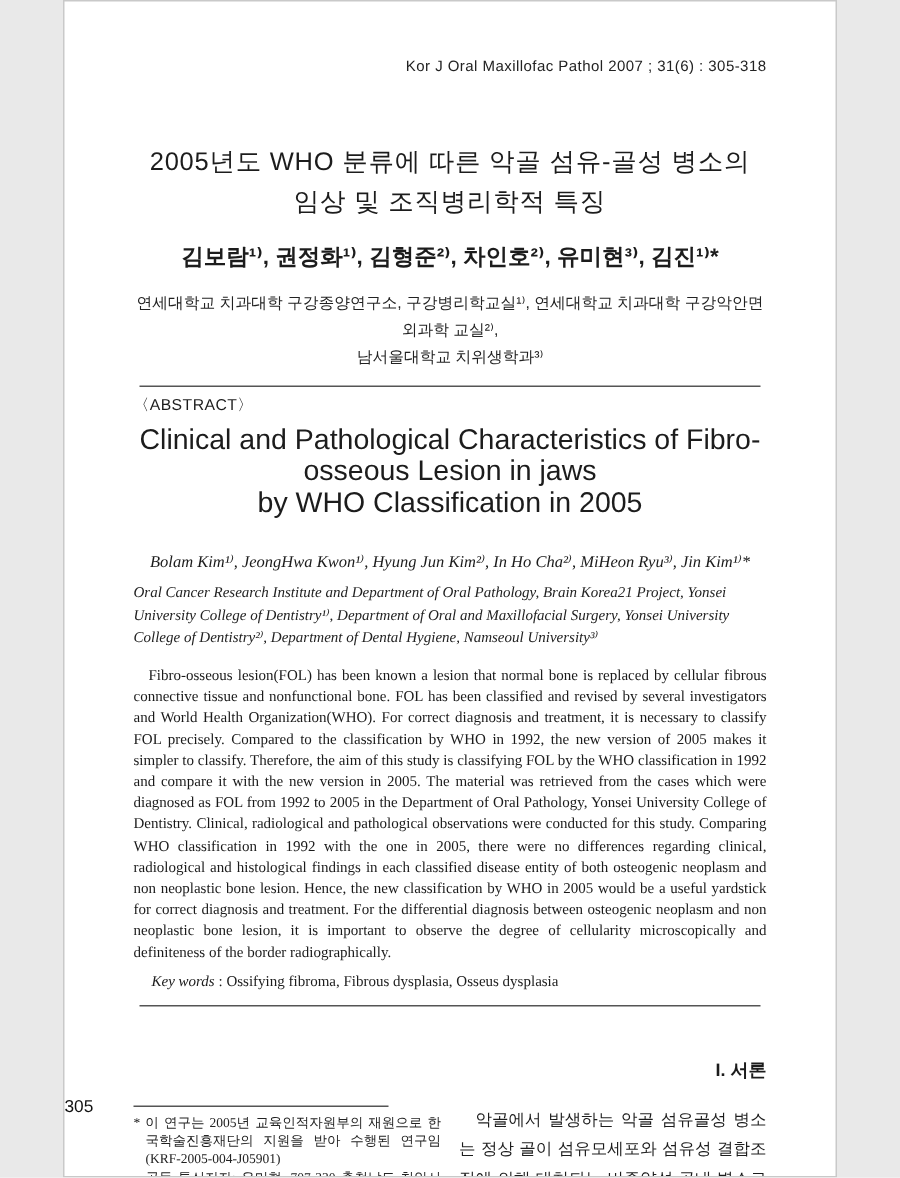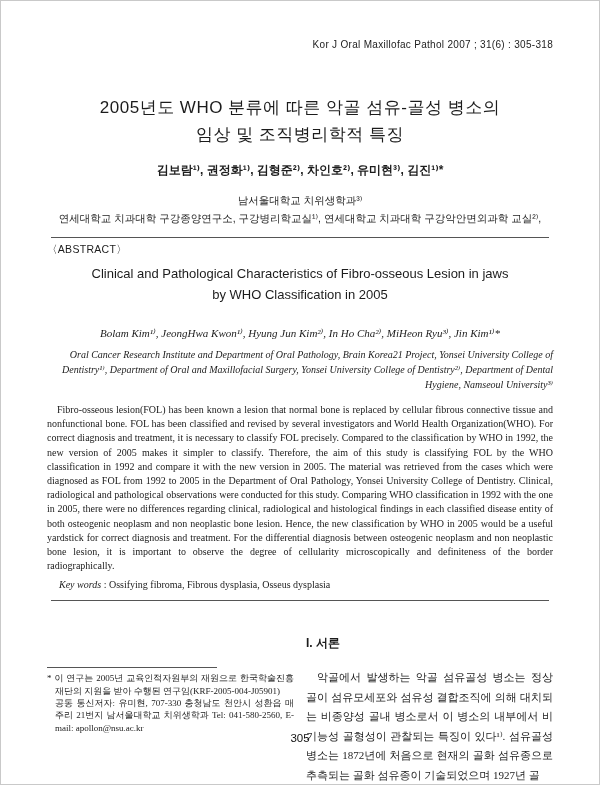--- a/index.html
+++ b/index.html
@@ -1,18 +1,18 @@
 <!DOCTYPE html>
 <html><head>
 <meta charset="utf-8">
 <style>
   html,body{margin:0;padding:0;background:#e9e9e9;}
   .page{
     position:relative;
-    width:600px;height:785px;
+    width:516px;height:785px;
     margin:0 auto;
     background:#ffffff;
     border:1px solid #c9c9c9;
     box-sizing:border-box;
     overflow:hidden;
     color:#1c1c1c;
     font-family:"Liberation Serif","DejaVu Serif",serif;
   }
   .content{padding:0 46px;}
   .journal-ref{
@@ -30,21 +30,21 @@
     font-weight:normal;
     font-size:17px;
     line-height:27px;
     letter-spacing:.5px;
   }
   .authors-ko{
     margin-top:14px;
     text-align:center;
     font-family:"Liberation Sans","DejaVu Sans",sans-serif;
     font-weight:bold;
-    font-size:12px;
+    font-size:15px;
   }
   .affil-ko{
     margin-top:12px;
     text-align:center;
     font-family:"Liberation Sans","DejaVu Sans",sans-serif;
     font-size:10.5px;
     line-height:18px;
     color:#222;
   }
   .rule{
@@ -54,32 +54,32 @@
   .abstract-label{
     margin-top:5px;
     font-family:"Liberation Sans","DejaVu Sans",sans-serif;
     font-size:10.5px;
     letter-spacing:.3px;
   }
   .title-en{
     margin-top:6px;
     text-align:center;
     font-family:"Liberation Sans","DejaVu Sans",sans-serif;
-    font-size:13px;
+    font-size:19px;
     line-height:21px;
   }
   .authors-en{
     margin-top:22px;
     text-align:center;
     font-style:italic;
     font-size:11px;
   }
   .affil-en{
     margin-top:7px;
-    text-align:right;
+    text-align:left;
     font-style:italic;
     font-size:10px;
     line-height:15px;
     color:#222;
   }
   .abstract-body{
     margin-top:11px;
     text-align:justify;
     text-indent:10px;
     font-size:10px;
@@ -109,37 +109,36 @@
     margin:0 0 4px 0;
   }
   .footnote{
     padding-left:8px;
     text-indent:-8px;
     text-align:justify;
   }
   .footnote.cont{padding-left:8px;text-indent:0;}
   .intro-heading{
     margin-top:34px;
-    text-align:left;
+    text-align:right;
     font-family:"Liberation Sans","DejaVu Sans",sans-serif;
     font-weight:bold;
     font-size:12px;
   }
   .intro-para{
     margin-top:16px;
     text-align:justify;
     text-indent:11px;
     font-size:11px;
     line-height:19.5px;
   }
   .page-number{
     position:absolute;
     left:0;right:0;
     bottom:40px;
-    text-align:center;
     font-family:"Liberation Sans","DejaVu Sans",sans-serif;
     font-size:11.5px;
     color:#111;
   }
 </style>
 </head>
 <body>
 
 <div class="page">
   <div class="content">
@@ -147,22 +146,22 @@
     <div class="journal-ref">Kor J Oral Maxillofac Pathol 2007 ; 31(6) : 305-318</div>
 
     <div class="title-ko">
       <div>2005년도 WHO 분류에 따른 악골 섬유-골성 병소의</div>
       <div>임상 및 조직병리학적 특징</div>
     </div>
 
     <div class="authors-ko">김보람¹⁾, 권정화¹⁾, 김형준²⁾, 차인호²⁾, 유미현³⁾, 김진¹⁾*</div>
 
     <div class="affil-ko">
+      <div>연세대학교 치과대학 구강종양연구소, 구강병리학교실¹⁾, 연세대학교 치과대학 구강악안면외과학 교실²⁾,</div>
       <div>남서울대학교 치위생학과³⁾</div>
-      <div>연세대학교 치과대학 구강종양연구소, 구강병리학교실¹⁾, 연세대학교 치과대학 구강악안면외과학 교실²⁾,</div>
     </div>
 
     <hr class="rule">
 
     <div class="abstract-label">〈ABSTRACT〉</div>
 
     <div class="title-en">
       <div>Clinical and Pathological Characteristics of Fibro-osseous Lesion in jaws</div>
       <div>by WHO Classification in 2005</div>
     </div>

